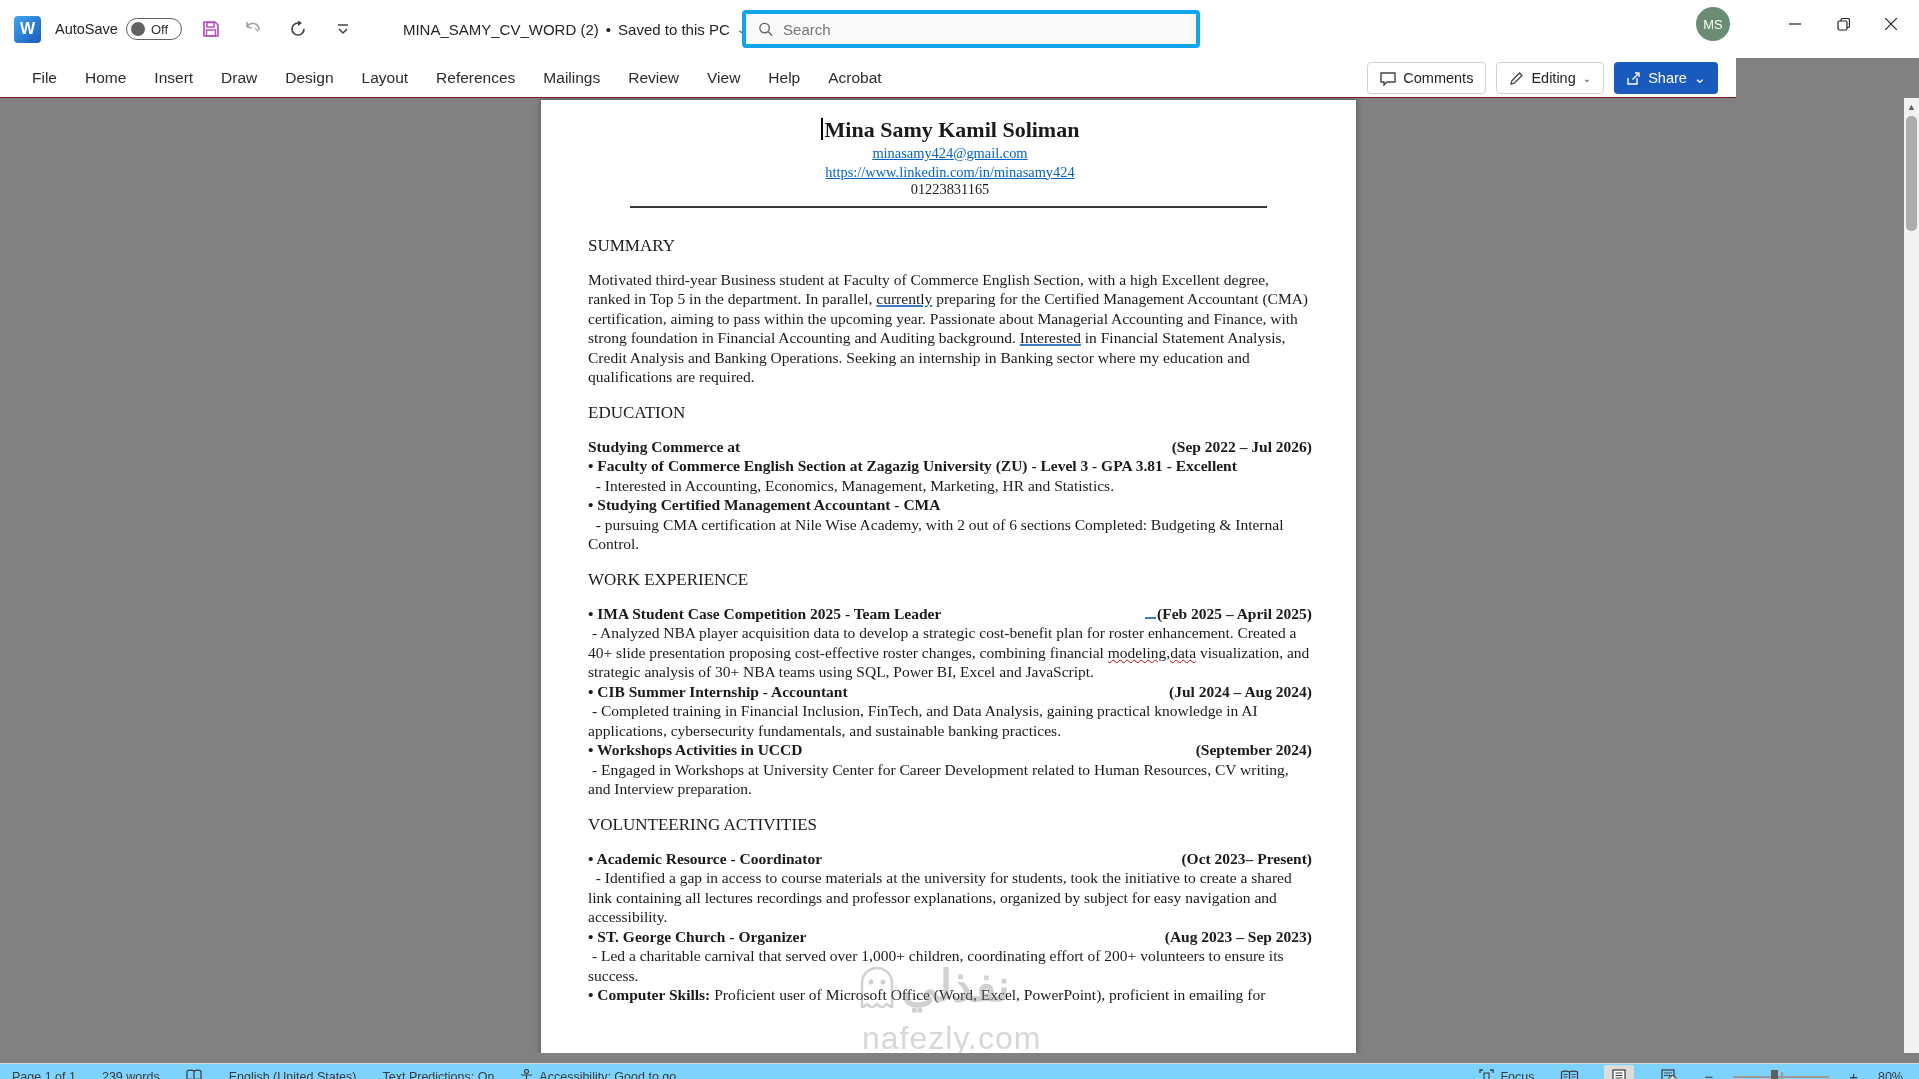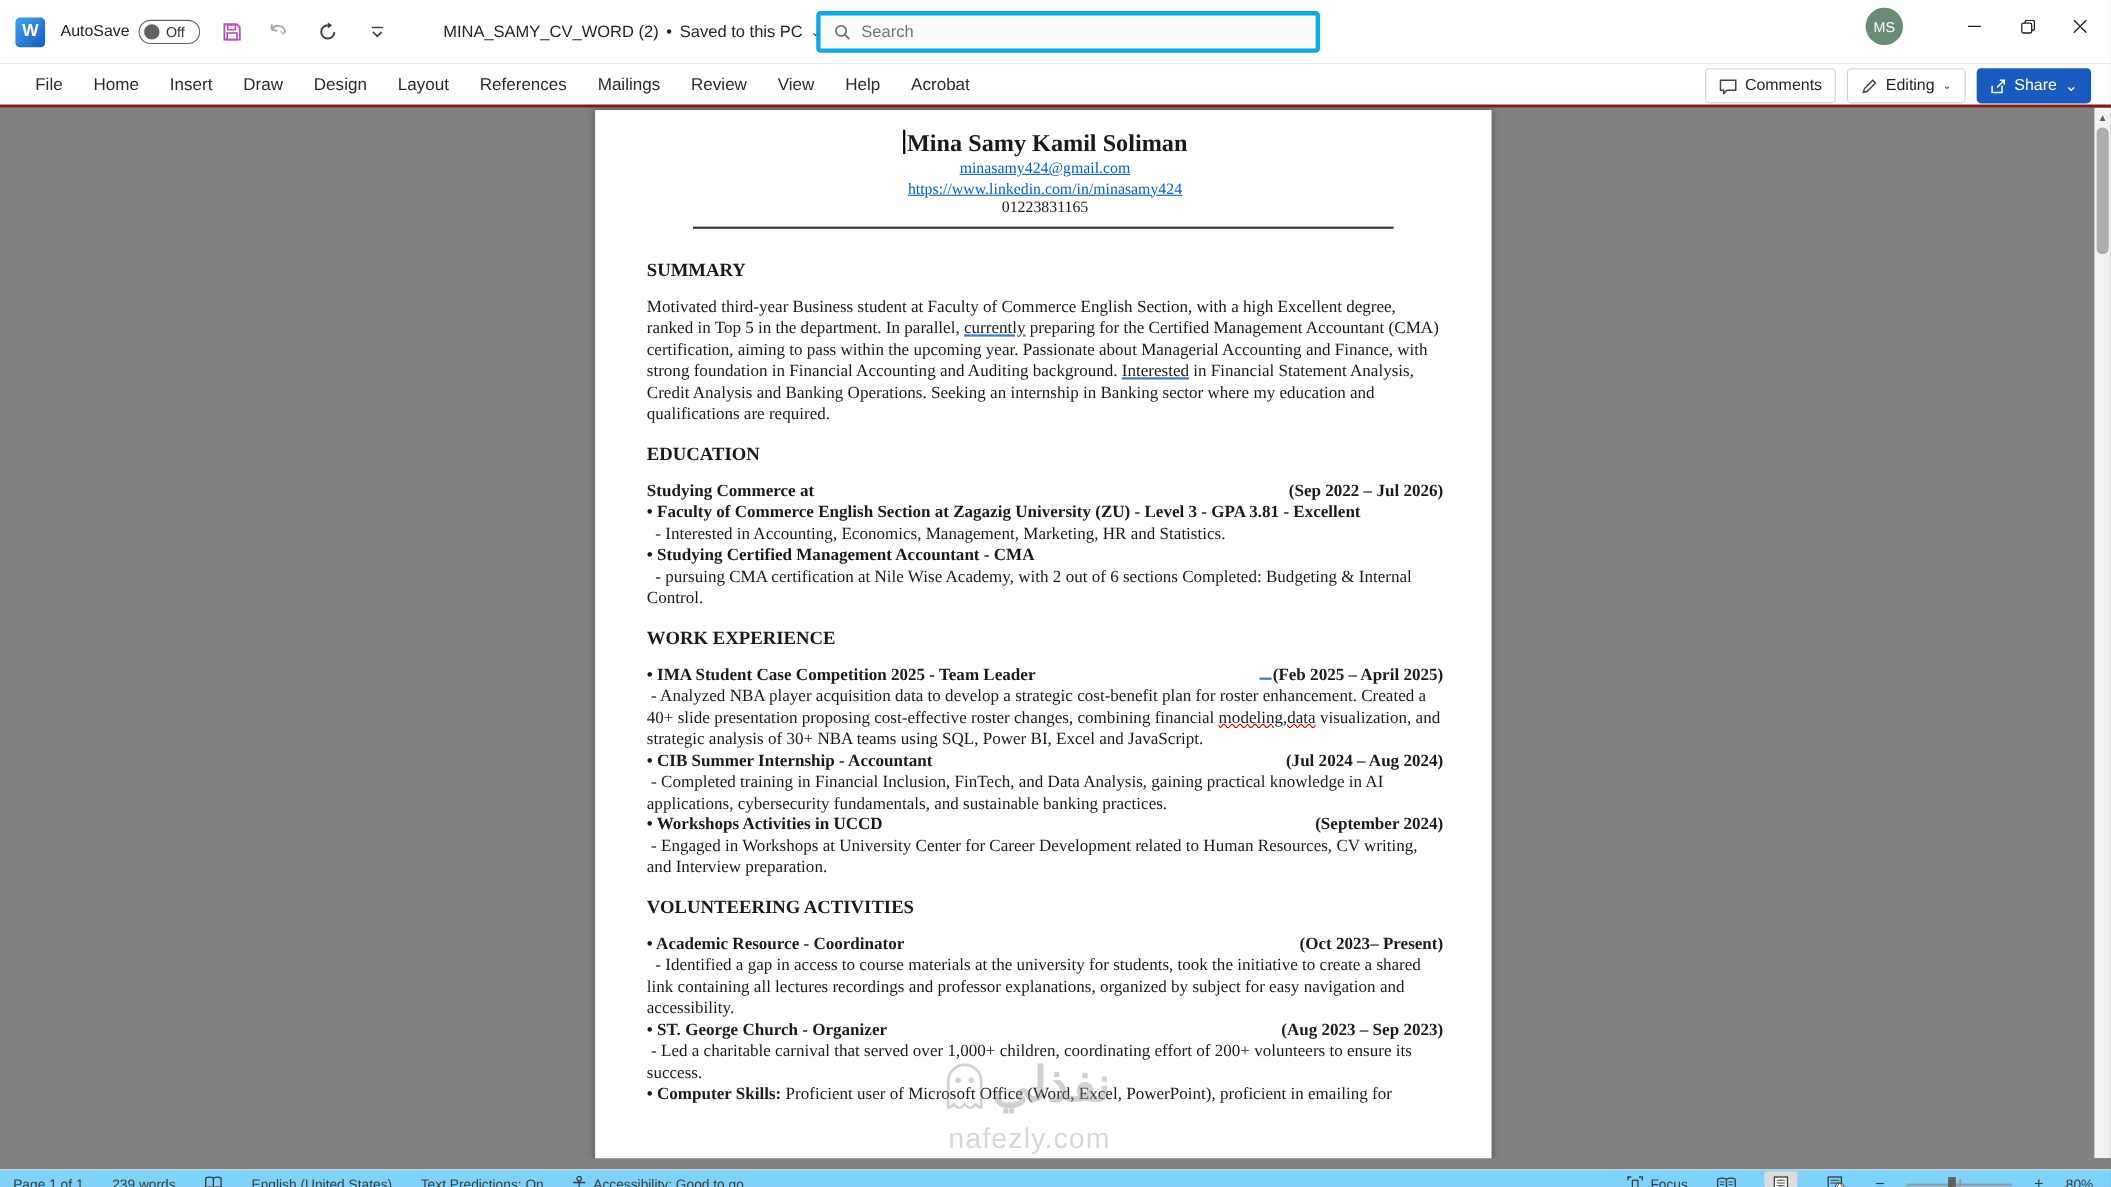--- a/index.html
+++ b/index.html
@@ -18,52 +18,52 @@
   .qat-icon { width:30px; height:30px; display:flex; align-items:center; justify-content:center; }
   .doc-title { display:flex; align-items:center; gap:7px; font-size:15px; color:#252423; margin-left:31px; white-space:nowrap; }
   .doc-title .chev { font-size:11px; color:#444; }
   .searchbox { position:absolute; left:742px; top:10px; width:458px; height:38px; background:#f9f9f9; border:4px solid #0ea5e9; border-radius:4px; display:flex; align-items:center; padding:0 12px; gap:10px; }
   .searchbox input { border:none; outline:none; background:transparent; font-size:15px; color:#555; width:100%; font-family:"Liberation Sans",sans-serif; }
   .avatar { position:absolute; left:1696px; top:7px; width:34px; height:34px; border-radius:50%; background:#698c72; color:#fff; font-size:13px; display:flex; align-items:center; justify-content:center; }
   .win-controls { position:absolute; right:4px; top:0; height:48px; display:flex; }
   .win-btn { width:48px; height:48px; display:flex; align-items:center; justify-content:center; }
 
   
-  .tabrow { position:absolute; top:58px; left:0; width:1919px; height:40px; background:#ffffff; border-bottom:3px solid #7f1d1d; }
+  .tabrow { position:absolute; top:58px; left:0; width:1736px; height:40px; background:#ffffff; border-bottom:1px solid #7f1d1d; }
   .tabs { position:absolute; left:18px; top:0; height:40px; display:flex; align-items:center; }
   .tab { font-size:15.5px; color:#2b2b2b; padding:0 14px; height:40px; display:flex; align-items:center; white-space:nowrap; }
   .rib-right { position:absolute; right:18px; top:4px; display:flex; gap:10px;text-align:center; }
   .rib-btn { height:32px; border:1px solid #d1d1d1; border-radius:4px; background:#fff; display:flex; align-items:center; gap:7px; padding:0 12px; font-size:14.5px; color:#252423; }
   .rib-btn .chev { font-size:10px; color:#444; }
   .share-btn { height:32px; border-radius:4px; background:#185abd; display:flex; align-items:center; gap:7px; padding:0 12px; font-size:14.5px; color:#ffffff; }
 
   
   .docarea { position:absolute; top:98px; left:0; width:1919px; height:955px; background:#818181; overflow:hidden; }
   .page { position:absolute; left:541px; top:2px; width:815px; height:960px; background:#ffffff; box-shadow:0 0 7px rgba(0,0,0,0.35); padding:16px 44px 0 47px; font-family:"Liberation Serif", serif; color:#1a1a1a; }
   .center { text-align:center; }
   .cv-name { font-size:22px; font-weight:bold; line-height:28px; }
   .caret { display:inline-block; width:2px; height:22px; background:#000; vertical-align:-3px; margin-right:2px; }
   .cv-link { font-size:14.4px; line-height:17.5px; color:#0563c1; text-decoration:underline; }
   .cv-phone { font-size:14.4px; line-height:17.5px; color:#1a1a1a; }
   .rule { border-top:2px solid #3a3a3a; margin:7px 45px 0 42px; }
-  .sec-h { font-size:17px; font-weight:bold; line-height:22px; margin:15px 0 13px; }
+  .sec-h { font-size:17px; font-weight:normal; line-height:22px; margin:15px 0 13px; }
   .sec-h.first { margin-top:27px; }
   .body-t { font-size:15.5px; line-height:19.5px; white-space:pre-wrap; }
   .bold { font-weight:bold; }
   .row { display:flex; justify-content:space-between; }
   .row .date { font-weight:bold; white-space:nowrap; }
   .u-grammar { text-decoration:underline; text-decoration-color:#3e7bc4; text-decoration-thickness:2px; }
   .u-spell { text-decoration:underline wavy #c40000 1px; }
   .blue-mark { display:inline-block; width:11px; border-bottom:2px solid #3e7bc4; height:10px; margin-right:1px; }
 
   
   .wm { position:absolute; pointer-events:none; color:#8f8f8f; opacity:0.4; }
   .wm-row { left:858px; top:862px; display:flex; align-items:center; gap:6px; }
   .wm-arabic { font-size:44px; font-weight:bold; }
-  .wm-site { left:862px; top:922px; font-size:26px; letter-spacing:1px; opacity:0.35; }
+  .wm-site { left:862px; top:922px; font-size:32px; letter-spacing:1px; opacity:0.35; }
 
   
   .scrollbar { position:absolute; right:0; top:0; width:15px; height:955px; background:#f2f2f2; }
   .sb-arrow { position:absolute; top:2px; left:0; width:15px; height:14px; display:flex; align-items:center; justify-content:center; font-size:9px; color:#5f5f5f; }
   .sb-thumb { position:absolute; top:18px; left:2px; width:11px; height:115px; background:#adadad; border-radius:5px; }
 
   
   .statusbar { position:absolute; bottom:0; left:0; width:1919px; height:16px; background:#7dd3fc; border-top:1px solid #dadada; font-size:12.5px; color:#3b3b3b; }
   .sb-left { position:absolute; left:12px; top:0; height:25px; display:flex; align-items:center; gap:26px; }
   .sb-right { position:absolute; right:16px; top:0; height:25px; display:flex; align-items:center; gap:20px; }

